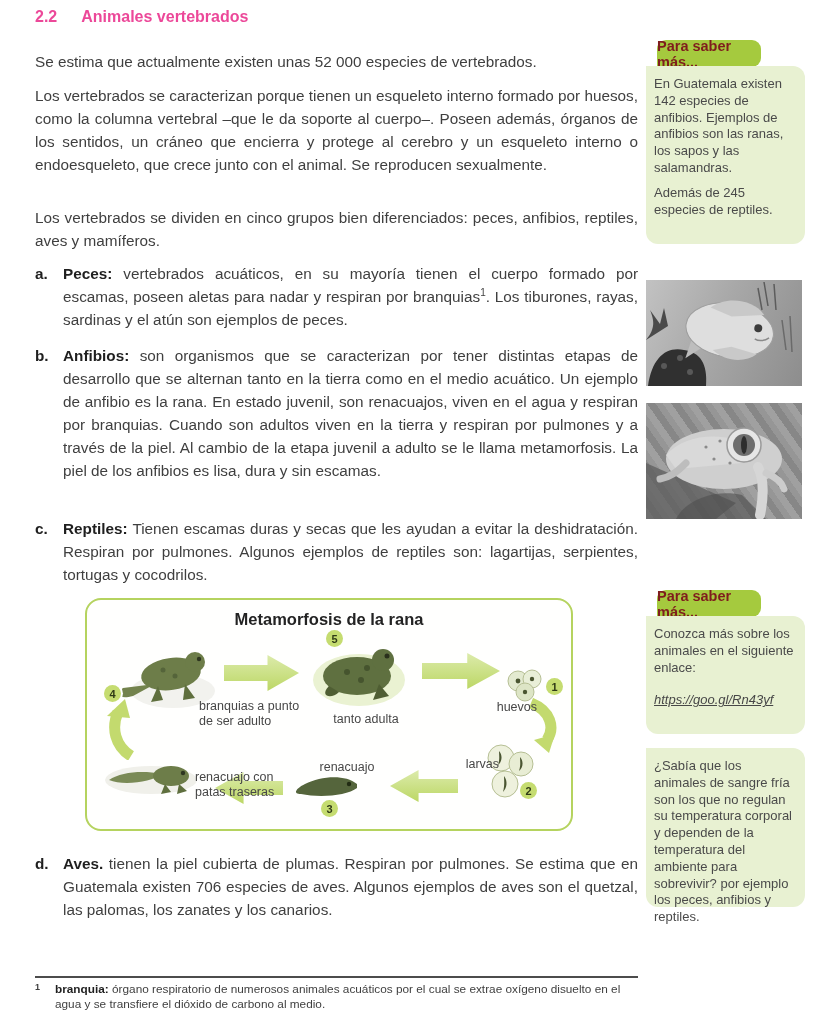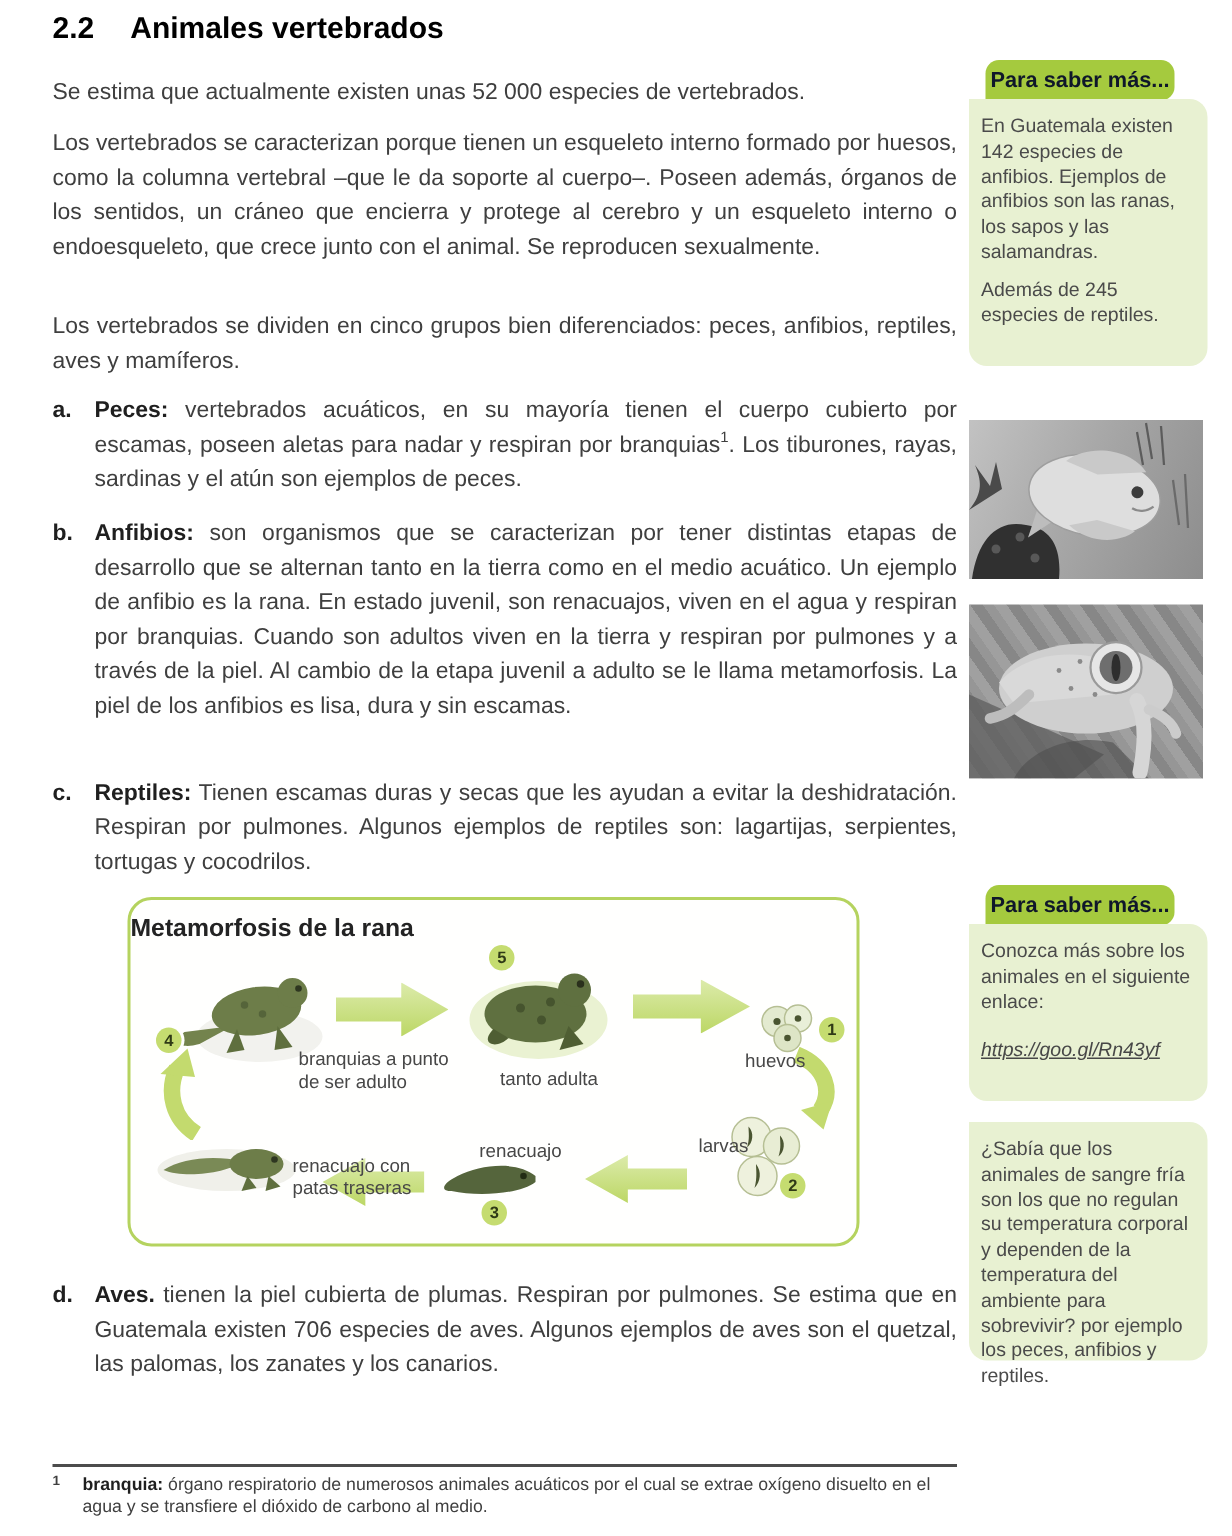--- a/index.html
+++ b/index.html
@@ -1,36 +1,36 @@
 <!DOCTYPE html>
 <html><head>
 <meta charset="utf-8">
 <style>
   * { margin:0; padding:0; box-sizing:border-box; }
   html,body { background:#ffffff; }
   body { font-family:"Liberation Sans","DejaVu Sans",sans-serif; }
   .page { position:relative; width:821px; height:1024px; background:#fff; overflow:hidden; color:#3f3f3f; }
-  .heading { position:absolute; left:35px; top:8px; font-size:20px; font-weight:bold; color:#000000; }
+  .heading { position:absolute; left:35px; top:8px; font-size:16px; font-weight:bold; color:#ec4899; }
   .heading .secnum { margin-right:24px; }
   .para { position:absolute; left:35px; width:603px; font-size:15.3px; line-height:23px; text-align:justify; color:#3f3f3f; }
   .p1 { top:50px; }
   .p2 { top:84px; }
   .p3 { top:206px; }
   .item { position:absolute; left:35px; width:603px; font-size:15.3px; line-height:23px; text-align:justify; padding-left:28px; color:#3f3f3f; }
   .item .marker { position:absolute; left:0; font-weight:bold; color:#1f1f1f; }
   .item .term { font-weight:bold; color:#1f1f1f; }
   .item-a { top:262px; }
   .item-b { top:344px; }
   .item-c { top:517px; }
   .item-d { top:852px; }
   sup { font-size:10px; vertical-align:super; line-height:0; }
 
   
   .diagram { position:absolute; left:85px; top:598px; width:488px; height:233px; border:2px solid #b5d35f; border-radius:16px; background:#fffffe; }
-  .diagram-title { position:absolute; left:0; top:10px; width:100%; text-align:left; font-size:16.5px; font-weight:bold; color:#232323; }
+  .diagram-title { position:absolute; left:0; top:10px; width:100%; text-align:center; font-size:16.5px; font-weight:bold; color:#232323; }
   .badge { position:absolute; width:17px; height:17px; border-radius:50%; background:#c5dc70; box-shadow:0 0 0 2px #fff;
            font-size:11px; font-weight:bold; color:#2f3a16; display:flex; align-items:center; justify-content:center; }
   .b5 { left:239px; top:30px; }
   .b1 { left:459px; top:78px; }
   .b2 { left:433px; top:182px; }
   .b3 { left:234px; top:200px; }
   .b4 { left:17px; top:85px; }
   .dlabel { position:absolute; font-size:12.5px; line-height:15px; color:#474747; }
   .l-rana   { left:224px; top:112px; width:110px; text-align:center; }
   .l-huevos { left:380px; top:100px; width:70px; text-align:right; }
@@ -56,22 +56,22 @@
   .an-tadpole { left:204px; top:170px; }
   .an-tadlegs { left:16px; top:158px; }
 
   
   .footrule { position:absolute; left:35px; top:976px; width:603px; border-top:2px solid #4c4c4c; }
   .footnote { position:absolute; left:35px; top:982px; width:603px; font-size:11.8px; line-height:15px; color:#3f3f3f; padding-left:20px; }
   .footnote .fsup { position:absolute; left:0; top:-2px; font-size:9px; font-weight:bold; }
   .footnote .fterm { font-weight:bold; color:#1f1f1f; }
 
   
-  .infobox-header { position:absolute; left:657px; width:126px; height:27px; background:#a5ca3e;
-                    border-radius:9px 9px 9px 0; color:#0f172a; font-weight:bold; font-size:14.5px;
+  .infobox-header { position:absolute; left:657px; width:104px; height:27px; background:#a5ca3e;
+                    border-radius:9px 9px 9px 0; color:#7f1d1d; font-weight:bold; font-size:14.5px;
                     display:flex; align-items:center; justify-content:center; }
   .infobox-body { position:absolute; left:646px; width:159px; background:#e8f1d2; border-radius:0 12px 12px 12px;
                   padding:10px 8px; font-size:13px; line-height:16.8px; color:#4a4a4a; }
   .hd1 { top:40px; } .bd1 { top:66px; height:178px; }
   .hd2 { top:590px; } .bd2 { top:616px; height:118px; }
   .hd3 { top:763px; } .bd3 { top:748px; height:159px; }
   .bd1 .p-gap { margin-top:8px; }
   .sidelink { font-style:italic; margin-top:16px; color:#474747;text-decoration:underline; }
 
   .photo { position:absolute; left:646px; width:156px; overflow:hidden; }
@@ -86,21 +86,21 @@
 
   <div class="heading"><span class="secnum">2.2</span><span>Animales vertebrados</span></div>
 
   <div class="para p1">Se estima que actualmente existen unas 52 000 especies de vertebrados.</div>
   <div class="para p3">Los vertebrados se dividen en cinco grupos bien diferenciados: peces, anfibios, reptiles, aves y mamíferos.</div>
   <div class="para p2">Los vertebrados se caracterizan porque tienen un esqueleto interno formado por huesos, como la columna vertebral –que le da soporte al cuerpo–. Poseen además, órganos de los sentidos, un cráneo que encierra y protege al cerebro y un esqueleto interno o endoesqueleto, que crece junto con el animal. Se reproducen sexualmente.</div>
 
   <div class="item item-a">
     <span class="marker">a.</span>
     <span class="term">Peces:</span>
-    <span>vertebrados acuáticos, en su mayoría tienen el cuerpo cubierto por escamas, poseen aletas para nadar y respiran por branquias</span><sup>1</sup><span>. Los tiburones, rayas, sardinas y el atún son ejemplos de peces.</span>
+    <span>vertebrados acuáticos, en su mayoría tienen el cuerpo formado por escamas, poseen aletas para nadar y respiran por branquias</span><sup>1</sup><span>. Los tiburones, rayas, sardinas y el atún son ejemplos de peces.</span>
   </div>
   <div class="item item-b">
     <span class="marker">b.</span>
     <span class="term">Anfibios:</span>
     <span>son organismos que se caracterizan por tener distintas etapas de desarrollo que se alternan tanto en la tierra como en el medio acuático. Un ejemplo de anfibio es la rana. En estado juvenil, son renacuajos, viven en el agua y respiran por branquias. Cuando son adultos viven en la tierra y respiran por pulmones y a través de la piel. Al cambio de la etapa juvenil a adulto se le llama metamorfosis. La piel de los anfibios es lisa, dura y sin escamas.</span>
   </div>
   <div class="item item-c">
     <span class="marker">c.</span>
     <span class="term">Reptiles:</span>
     <span>Tienen escamas duras y secas que les ayudan a evitar la deshidratación. Respiran por pulmones. Algunos ejemplos de reptiles son: lagartijas, serpientes, tortugas y cocodrilos.</span>

